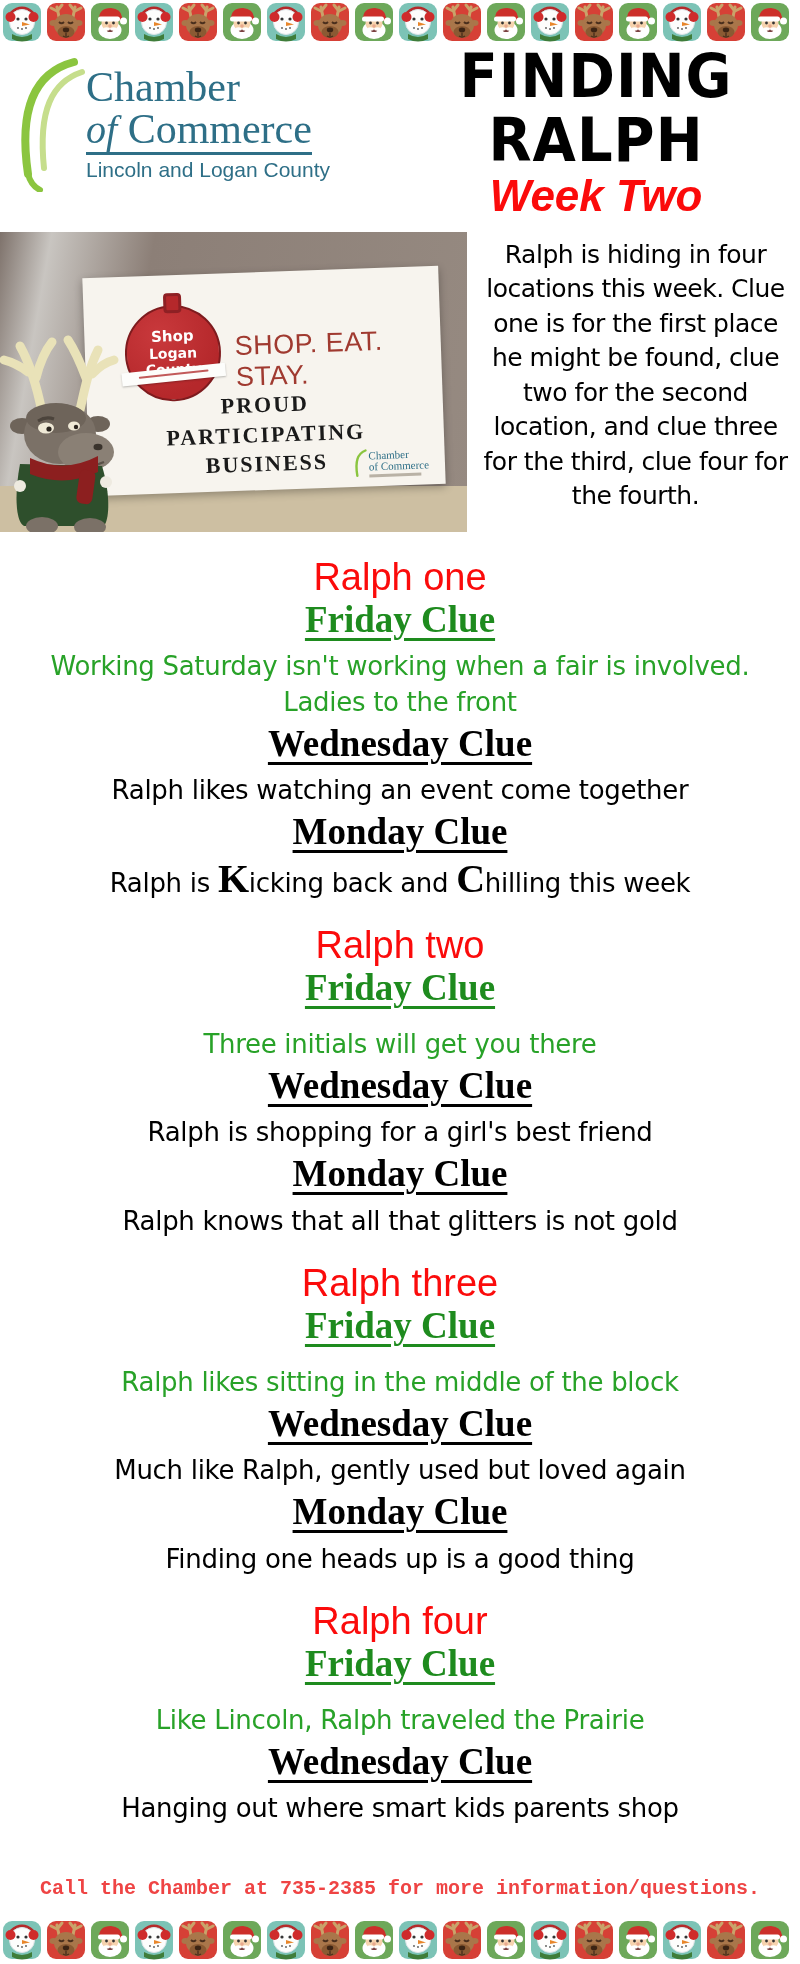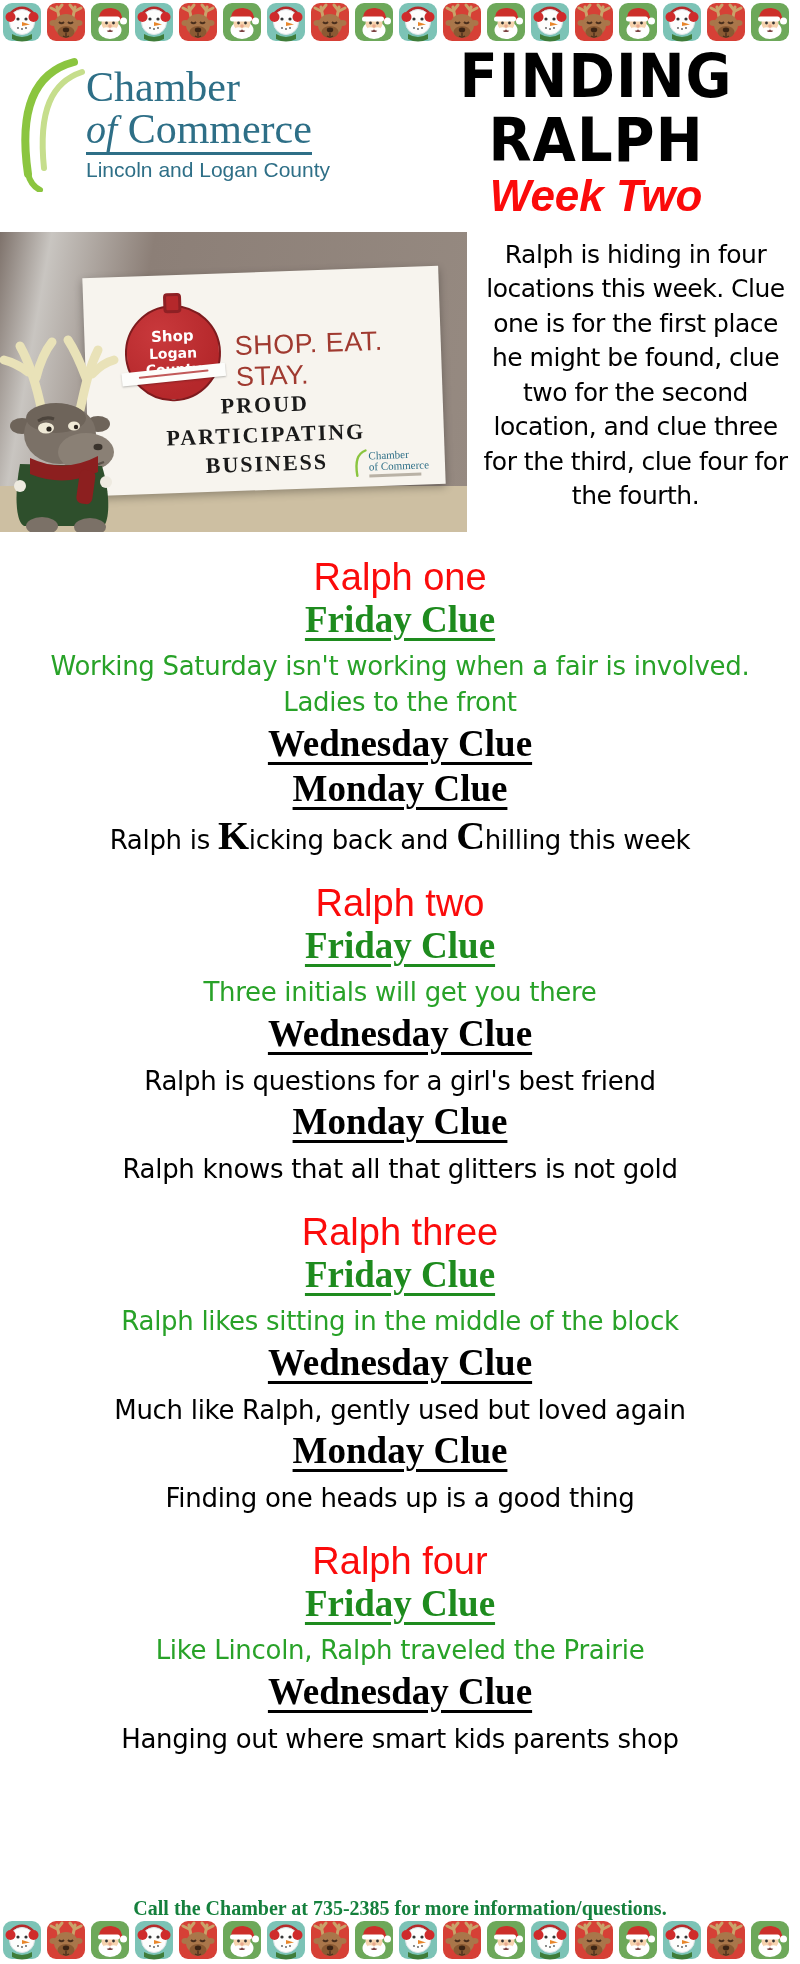--- a/index.html
+++ b/index.html
@@ -57,25 +57,25 @@
   .section{text-align:center;}
   .section-title{color:var(--red);font-family:"Liberation Sans",sans-serif;font-size:38px;
                  line-height:1.0;margin-top:26px;}
   .clue-heading{font-family:"Liberation Serif",serif;font-weight:bold;font-size:37px;line-height:1.15;
                 margin-top:3px;text-decoration:underline;text-decoration-thickness:3px;
                 text-underline-offset:6px;}
   .clue-heading.green{color:var(--greenhead);}
   .clue-heading.black{color:#000;}
   .clue-text{font-size:26px;line-height:1.3;margin-top:9px;color:#000;letter-spacing:-0.3px;}
   .clue-text.green{color:var(--greentext);}
-  .clue-text.gap{}
+  .clue-text.gap{margin-top:18px;}
   .bigcap{font-family:"Liberation Serif",serif;font-weight:bold;font-size:40px;line-height:0.8;}
   
-  .footer{position:absolute;left:0;right:0;bottom:44px;text-align:center;
-          font-family:Liberation Serif, serif;font-weight:bold;font-size:20px;color:#15803d;}
+  .footer{position:absolute;left:0;right:0;bottom:64px;text-align:center;
+          font-family:Liberation Mono, monospace;font-weight:bold;font-size:20px;color:#ef4444;}
 </style>
 </head>
 <body>
 
 <div class="page">
 
   <div class="border-strip top" id="border-top">
       <div class="tile"><svg width="40" height="40" viewBox="0 0 40 40">
       <rect x="1" y="1" width="38" height="38" rx="9" fill="#7cc3b6"></rect>
       <path d="M9,11 Q20,1 31,11" stroke="#b52a2a" stroke-width="3" fill="none"></path>
@@ -448,30 +448,31 @@
     </div>
     <div class="intro-par">Ralph is hiding in four locations this week. Clue one is for the first place he might be found, clue two for the second location, and clue three for the third, clue four for the fourth.</div>
   </div>
 
   <div class="section">
     <div class="section-title">Ralph one</div>
     <div class="clue-heading green">Friday Clue</div>
     <div class="clue-text green">Working Saturday isn't working when a fair is involved.</div>
     <div class="clue-text green" style="margin-top:2px;">Ladies to the front</div>
     <div class="clue-heading black">Wednesday Clue</div>
+    <div class="clue-text">Ralph likes watching an event come together</div>
     <div class="clue-heading black">Monday Clue</div>
     <div class="clue-text"><span>Ralph is </span><span class="bigcap">K</span><span>icking back and </span><span class="bigcap">C</span><span>hilling this week</span></div>
   </div>
 
   <div class="section">
     <div class="section-title">Ralph two</div>
     <div class="clue-heading green">Friday Clue</div>
     <div class="clue-text green gap">Three initials will get you there</div>
     <div class="clue-heading black">Wednesday Clue</div>
-    <div class="clue-text">Ralph is questions for a girl's best friend</div>
+    <div class="clue-text">Ralph is shopping for a girl's best friend</div>
     <div class="clue-heading black">Monday Clue</div>
     <div class="clue-text">Ralph knows that all that glitters is not gold</div>
   </div>
 
   <div class="section">
     <div class="section-title">Ralph three</div>
     <div class="clue-heading green">Friday Clue</div>
     <div class="clue-text green gap">Ralph likes sitting in the middle of the block</div>
     <div class="clue-heading black">Wednesday Clue</div>
     <div class="clue-text">Much like Ralph, gently used but loved again</div>

